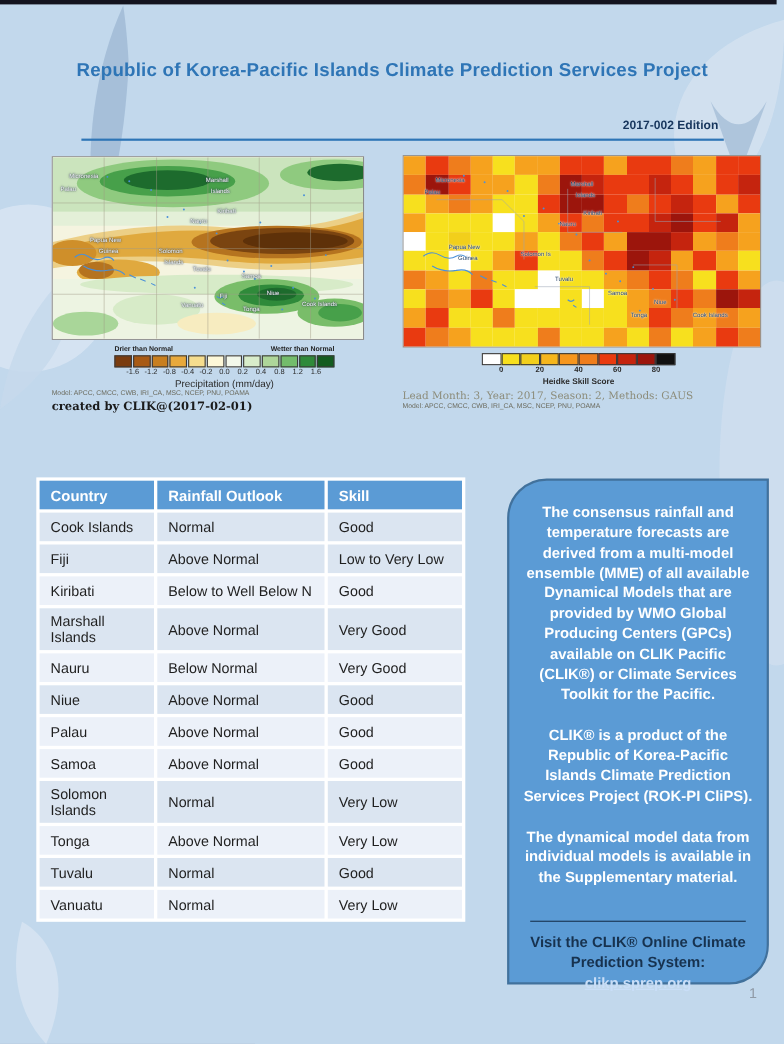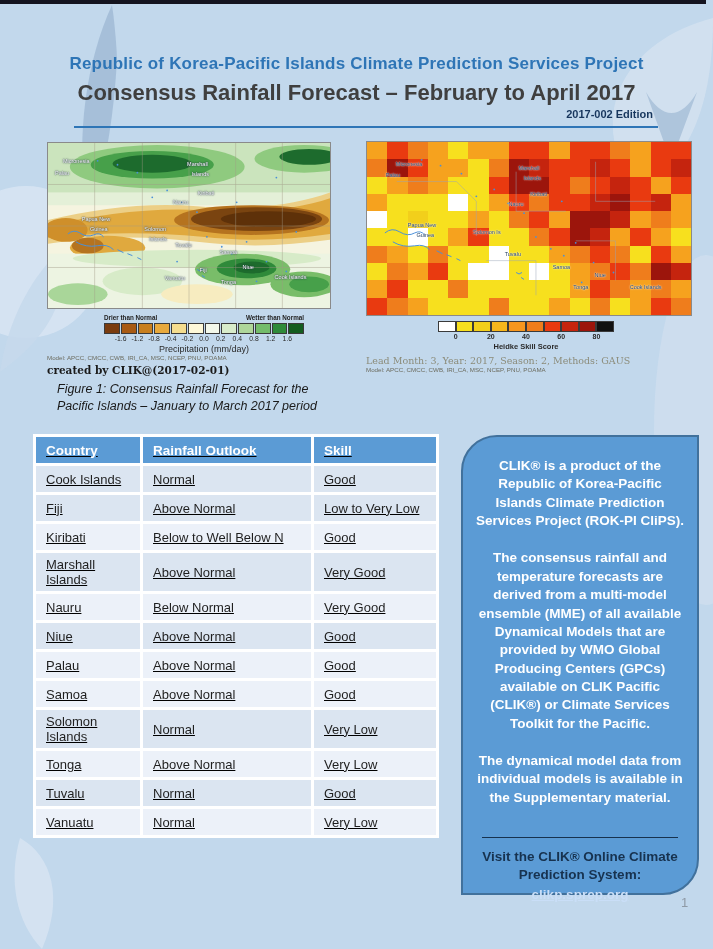--- a/index.html
+++ b/index.html
@@ -45,25 +45,25 @@
   .fig2 .cbarlabel { font-size:7.5px; font-weight:bold; }
   .meta1 { margin-top:4px; font-family:"DejaVu Serif", serif; font-size:9.5px; color:#8c8c7a; }
   .meta2 { font-size:6.2px; color:#6b6b5e; }
   .created { margin-top:3px; font-family:"DejaVu Serif", serif; font-weight:bold; font-size:10.5px; color:#1a1a1a; }
 
   .caption { position:absolute; top:381px; font-style:italic; font-size:12.5px; color:#1a1a1a; line-height:1.32; }
   .caption.c1 { left:57px; width:278px; }
   .caption.c2 { left:391px; width:285px; }
 
   
-  .tblwrap { position:absolute; left:33px; top:434px;text-decoration:underline; }
+  .tblwrap { position:absolute; left:33px; top:434px; }
   table.fcst { border-collapse:separate; border-spacing:3px; background:#fff; }
   table.fcst th { background:#5b9bd5; color:#fff; font-size:13.5px; font-weight:bold; text-align:left; padding:5px 10px; height:26px; }
   table.fcst td { font-size:13px; color:#1f1f1f; padding:4px 10px; height:26px; vertical-align:middle; }
-  table.fcst .c0 { width:104px; } table.fcst .c1 { width:168px; } table.fcst .c2 { width:122px; }
+  table.fcst .c0 { width:104px; } table.fcst .c1 { width:152px; } table.fcst .c2 { width:122px; }
   tr.row-a td { background:#dbe5f1; }
   tr.row-b td { background:#ecf1f9; }
 
   
   .infobox { position:absolute; left:461px; top:435px; width:238px; height:460px;
     background:#5b9bd5; border:2px solid #41719c; border-radius:36px 0 36px 0;
     padding:20px 13px 0 13px; text-align:center; color:#fff; }
   .infobox p { font-size:13.5px; font-weight:600; line-height:1.36; margin-bottom:19px; }
   .infobox .sep { border-top:1.5px solid #17324f; width:94%; margin:30px auto 10px auto; }
   .infobox .visit { color:#17324f; font-size:13.5px; font-weight:600; line-height:1.36; }
@@ -85,21 +85,20 @@
     <path d="M646,92 L671,162 L697,92 C681,120 662,120 646,92 Z" fill="#9fb9d4" opacity="0.7"></path>
     <ellipse cx="706" cy="430" rx="52" ry="175" fill="#d3e1f0" opacity="0.6"></ellipse>
     <path d="M42,949 C64,898 52,856 20,838 C8,880 16,922 42,949 Z" fill="#d8e5f3" opacity="0.8"></path>
   </svg>
 
   <div class="top-bar"></div>
 
   <div class="content">
 
     <div class="title1">Republic of Korea-Pacific Islands Climate Prediction Services Project</div>
-    <div class="title2">Consensus Rainfall Forecast – February to April 2017</div>
     <div class="edition">2017-002 Edition</div>
     <div class="rule"></div>
 
     <div class="fig fig1">
       <div class="mapframe">
         <svg class="art" viewBox="0 0 284 167" preserveAspectRatio="none">
           <rect width="284" height="167" fill="#f5f4e0"></rect>
           <rect width="284" height="56" fill="#cbe4bd"></rect>
           <ellipse cx="110" cy="24" rx="88" ry="22" fill="#8fca7f"></ellipse>
           <ellipse cx="105" cy="22" rx="62" ry="14" fill="#47a04a"></ellipse>
@@ -442,21 +441,20 @@
             <span class="tick" style="left: 50%;">40</span>
             <span class="tick" style="left: 70%;">60</span>
             <span class="tick" style="left: 90%;">80</span>
           </div>
         <div class="cbarlabel">Heidke Skill Score</div>
       </div>
       <div class="meta1">Lead Month: 3, Year: 2017, Season: 2, Methods: GAUS</div>
       <div class="meta2">Model: APCC, CMCC, CWB, IRI_CA, MSC, NCEP, PNU, POAMA</div>
     </div>
 
-    <div class="caption c1">Figure 1: Consensus Rainfall Forecast for the Pacific Islands – January to March 2017 period</div>
 
     <div class="tblwrap">
       <table class="fcst">
         <thead>
           <tr>
             <th class="c0">Country</th>
             <th class="c1">Rainfall Outlook</th>
             <th class="c2">Skill</th>
           </tr>
         </thead>
@@ -519,22 +517,22 @@
             <tr class="row-b">
               <td class="c0">Vanuatu</td>
               <td class="c1">Normal</td>
               <td class="c2">Very Low</td>
             </tr>
           </tbody>
       </table>
     </div>
 
     <div class="infobox">
+      <p>The consensus rainfall and temperature forecasts are derived from a multi-model ensemble (MME) of all available Dynamical Models that are provided by WMO Global Producing Centers (GPCs) available on CLIK Pacific (CLIK®) or Climate Services Toolkit for the Pacific.</p>
       <p>CLIK® is a product of the Republic of Korea-Pacific Islands Climate Prediction Services Project (ROK-PI CliPS).</p>
-      <p>The consensus rainfall and temperature forecasts are derived from a multi-model ensemble (MME) of all available Dynamical Models that are provided by WMO Global Producing Centers (GPCs) available on CLIK Pacific (CLIK®) or Climate Services Toolkit for the Pacific.</p>
       <p>The dynamical model data from individual models is available in the Supplementary material.</p>
       <div class="sep"></div>
       <div class="visit">Visit the CLIK® Online Climate Prediction System:</div>
       <a href="#">clikp.sprep.org</a>
     </div>
 
     <div class="pagenum">1</div>
 
   </div>
 </div>

